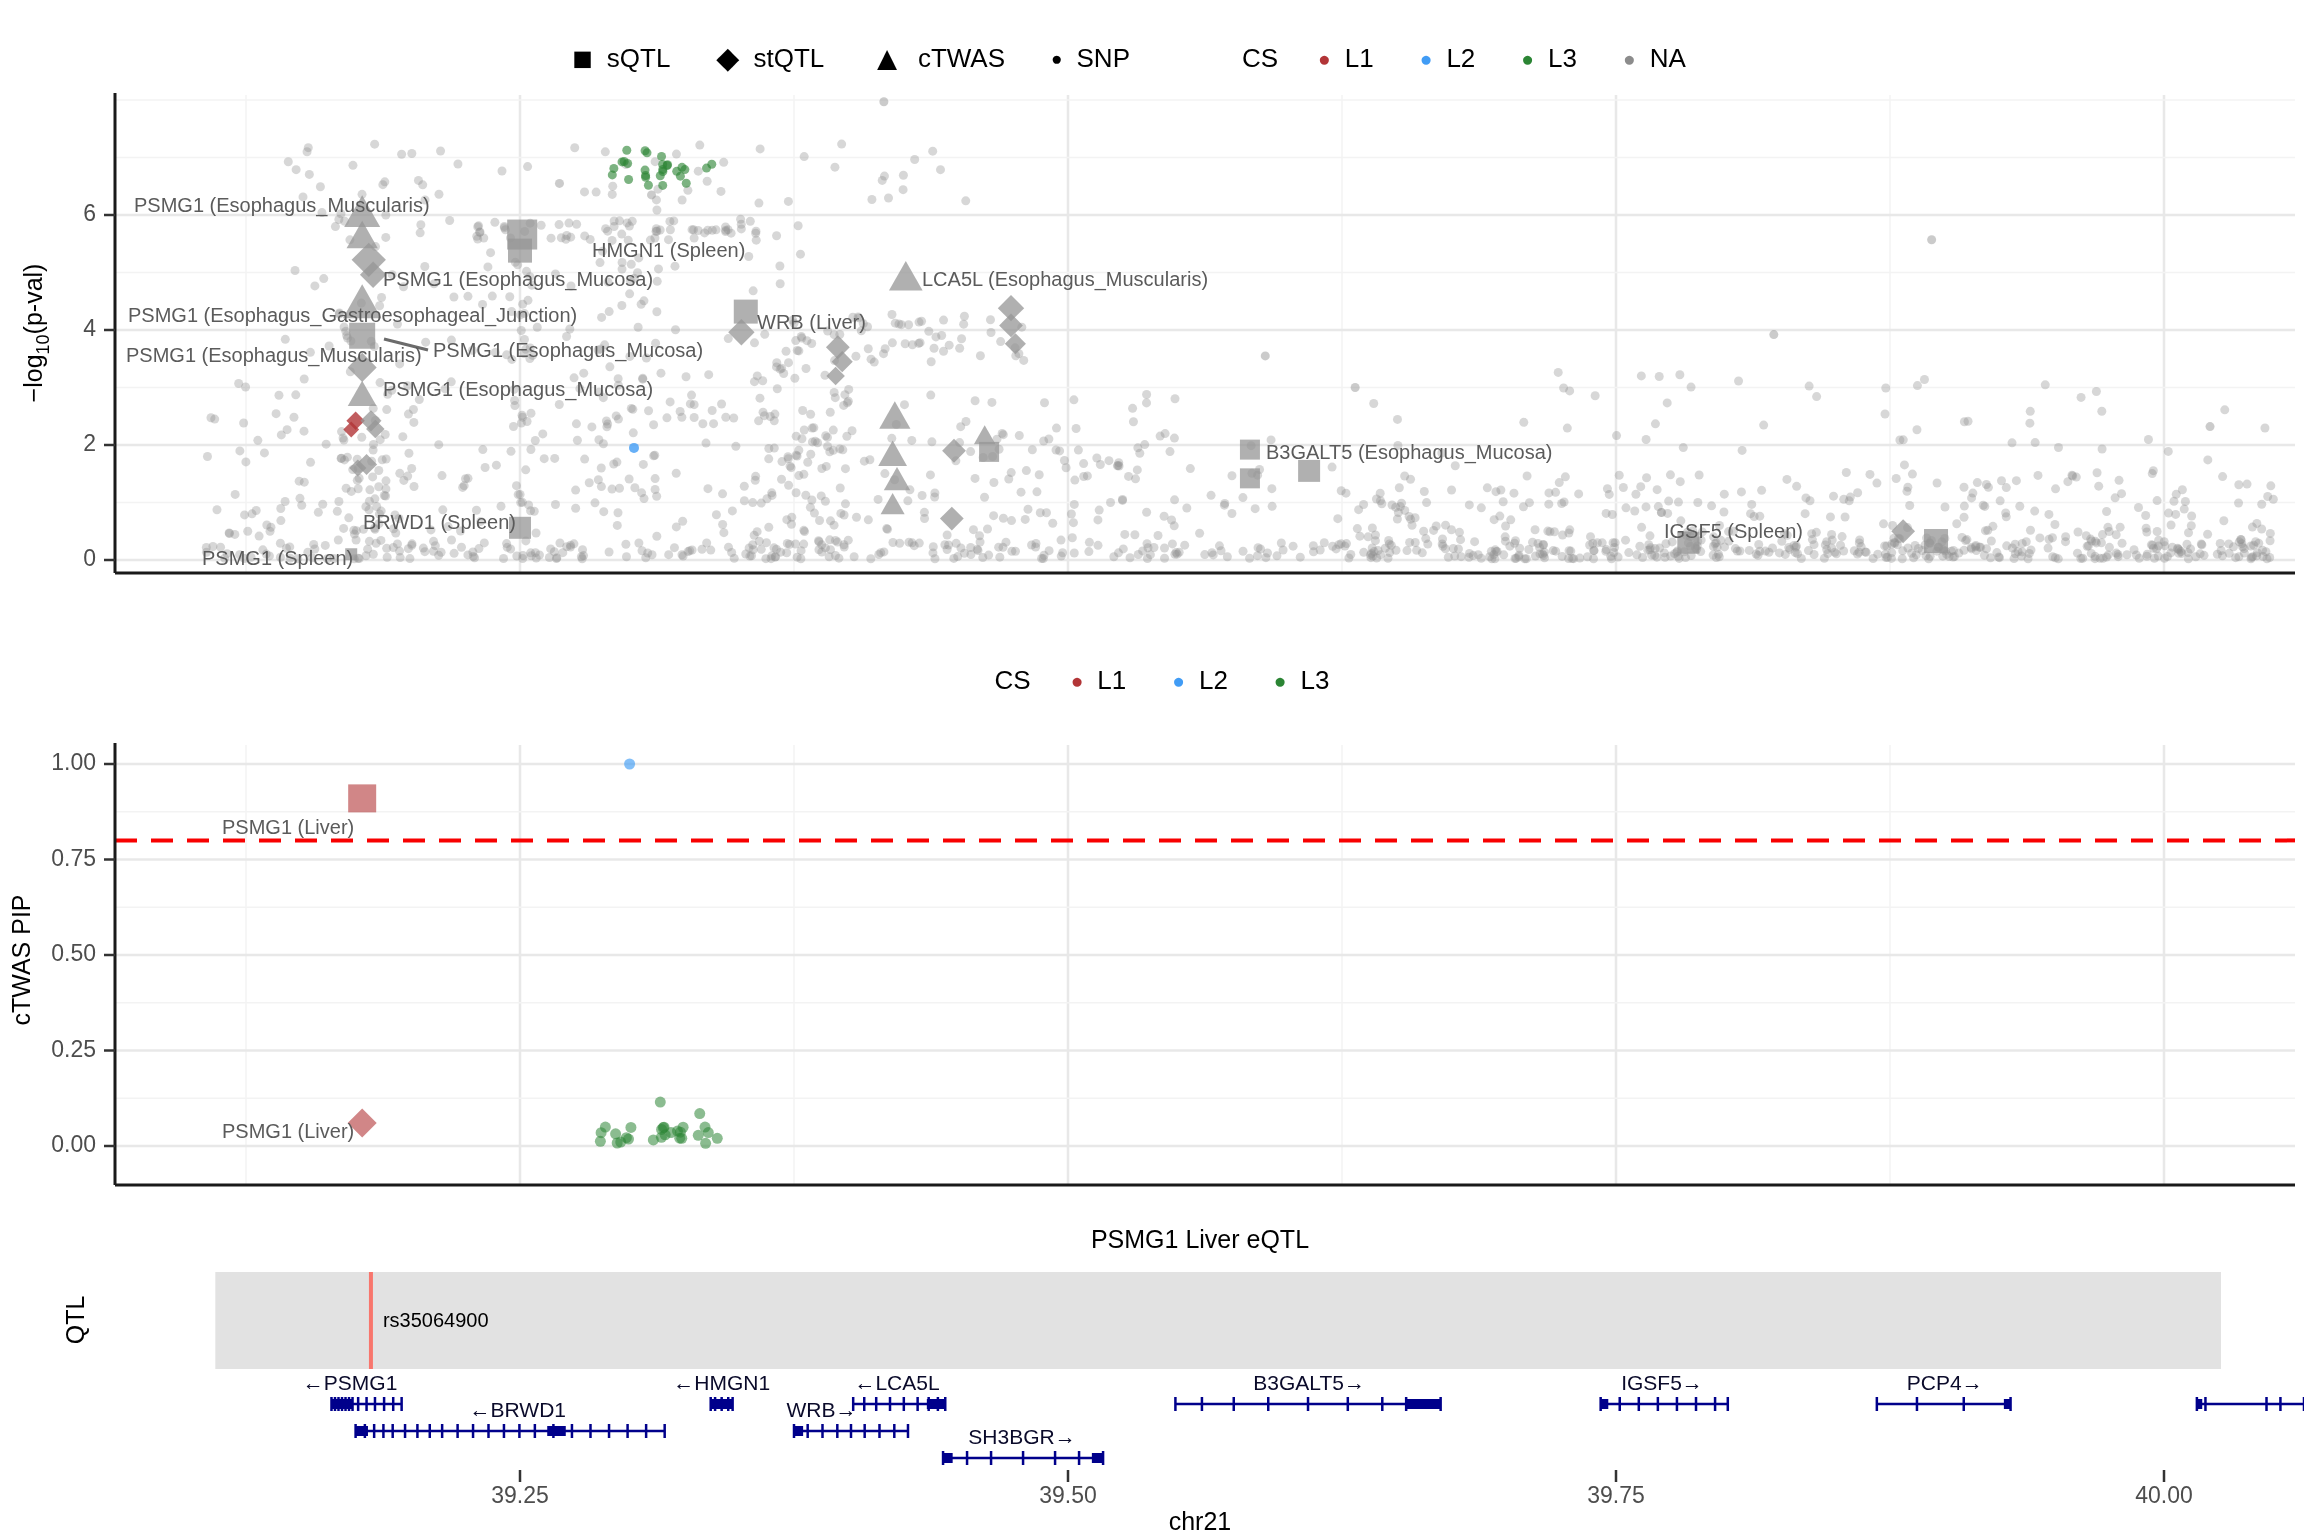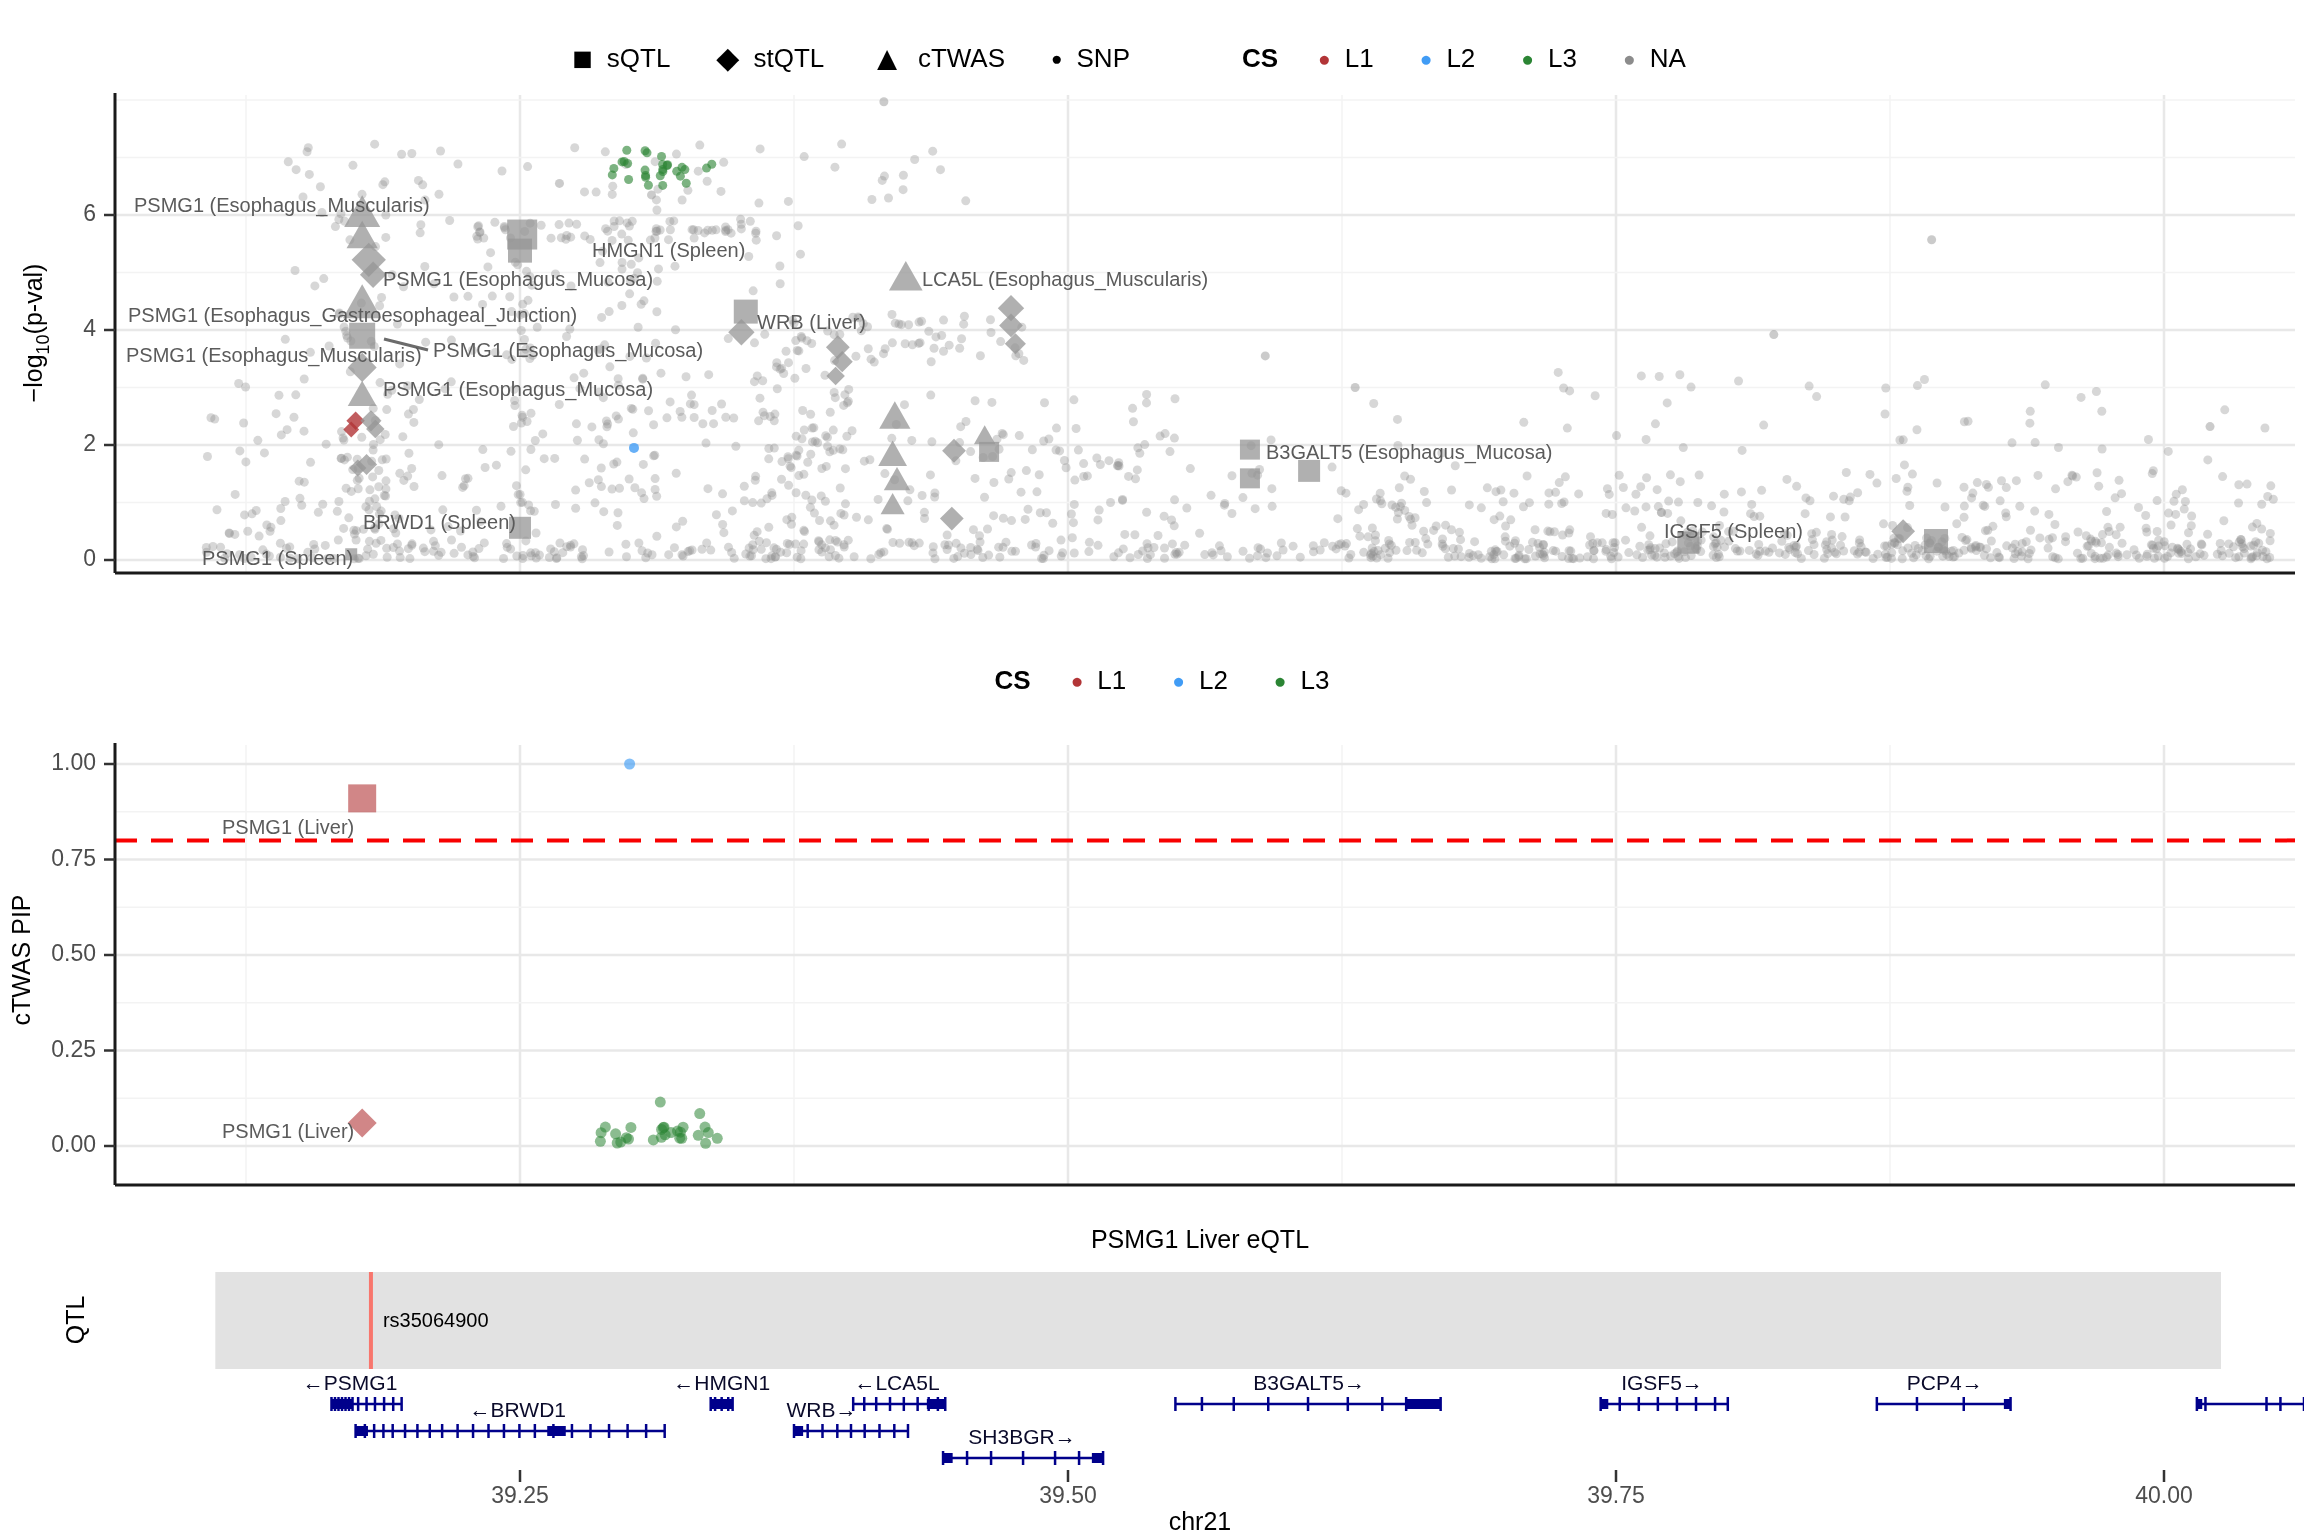--- a/index.html
+++ b/index.html
@@ -3,21 +3,21 @@
 <meta charset="utf-8">
 <style>
   html,body{margin:0;padding:0;background:#ffffff;}
   #stage{position:relative;width:2304px;height:1536px;background:#ffffff;overflow:hidden;
          font-family:"Liberation Sans","DejaVu Sans",sans-serif;}
   #plot-svg{position:absolute;left:0;top:0;}
   .legend-row{position:absolute;left:0;width:2304px;display:flex;justify-content:center;
               align-items:center;font-size:26px;color:#000;}
   .legend-item{display:flex;align-items:center;margin-right:46px;}
   .legend-item .glyph{margin-right:14px;line-height:1;}
-  .legend-cs-title{margin-left:66px;margin-right:40px;font-weight:bold;}
+  .legend-cs-title{margin-left:66px;margin-right:40px;}
   .gl-square{font-size:34px;} .gl-diamond{font-size:30px;} .gl-triangle{font-size:34px;}
   .gl-circle{font-size:19px;} .gl-dot{font-size:21px;}
 </style>
 </head>
 <body>
 
 <div id="stage">
   <svg id="plot-svg" width="2304" height="1536">
       <g>
         <line x1="520" x2="520" y1="95" y2="573" stroke="#E8E8E8" stroke-width="2.5"></line>

